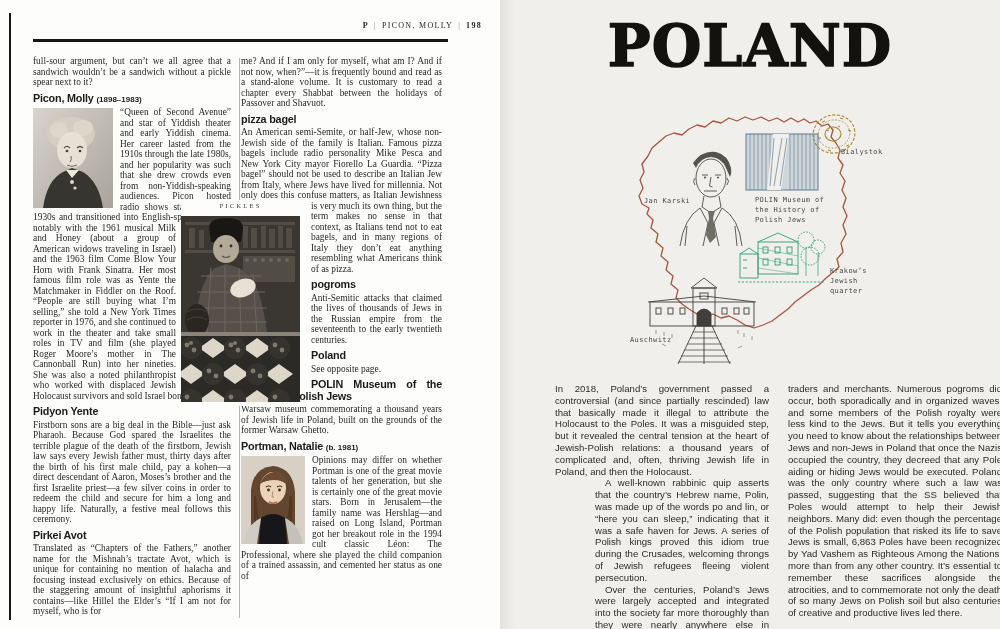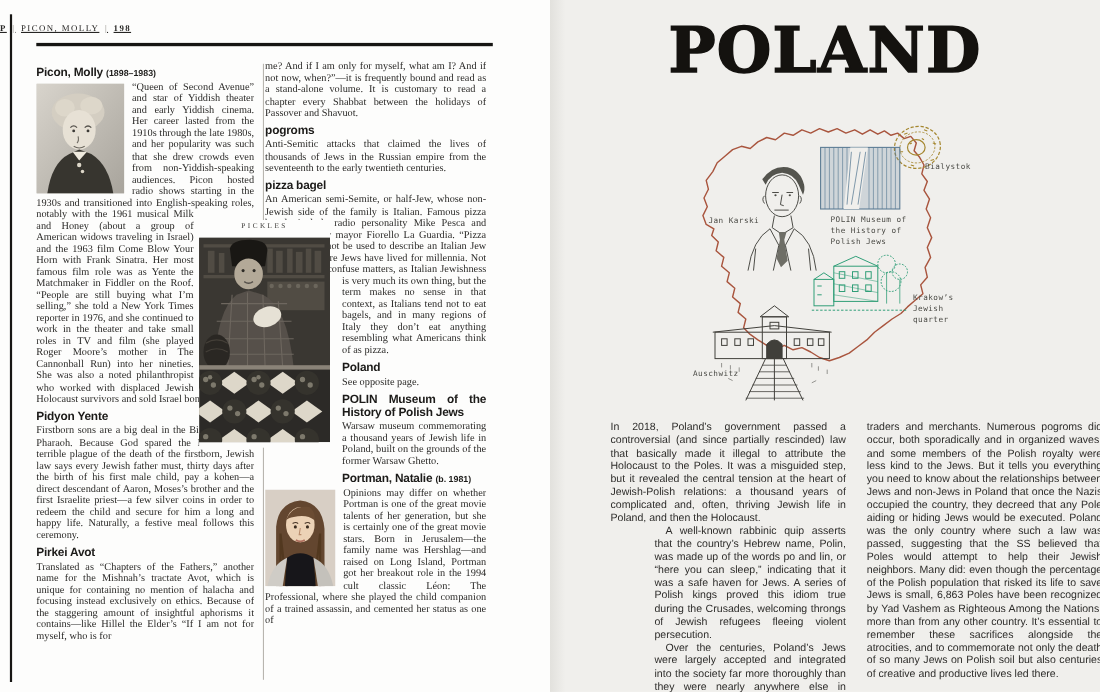--- a/index.html
+++ b/index.html
@@ -2,22 +2,22 @@
 <html><head>
 <meta charset="utf-8">
 <style>
   html,body{margin:0;padding:0;background:#fbfbfa;}
   #stage{position:relative;width:1000px;height:629px;overflow:hidden;
          font-family:"Liberation Serif",serif;color:#2a2927;}
 
   
   #left-page{position:absolute;left:0;top:0;width:500px;height:629px;background:#fdfdfc;}
   #page-edge-line{position:absolute;left:9px;top:13px;width:2px;height:607px;background:#171614;}
-  #lp-header{position:absolute;left:0;top:21px;width:482px;text-align:left;
-             font-size:8px;letter-spacing:1.3px;color:#262523;white-space:nowrap;text-decoration:underline;}
+  #lp-header{position:absolute;left:0;top:21px;width:482px;text-align:right;
+             font-size:8px;letter-spacing:1.3px;color:#262523;white-space:nowrap;}
   #lp-header b{font-weight:bold;}
   #lp-header .sep{color:#8a8884;margin:0 5px;}
   #lp-rule{position:absolute;left:33px;top:39px;width:415px;height:3px;background:#161513;}
   #col-divider{position:absolute;left:239px;top:58px;width:1px;height:560px;background:#b8b5af;}
 
   .lp-col{position:absolute;top:56px;height:570px;overflow:hidden;
           font-size:9.4px;line-height:10.5px;text-align:justify;}
   #col1{left:33px;width:198px;}
   #col2{left:241px;width:201px;}
 
@@ -59,20 +59,21 @@
 <div id="stage">
 
   <div id="left-page">
     <div id="page-edge-line"></div>
 
     <div id="lp-header"><b>P</b><span class="sep">|</span><span>PICON, MOLLY</span><span class="sep">|</span><b>198</b></div>
     <div id="lp-rule"></div>
     <div id="col-divider"></div>
 
     <div class="lp-col" id="col1">
+      <p class="cont">full-sour argument, but can’t we all agree that a sandwich wouldn’t be a sandwich without a pickle spear next to it?</p>
 
       <div class="entry">
         <h3><span>Picon, Molly</span> <span class="dates">(1898–1983)</span></h3>
         <div class="ebody">
           <svg class="photo-left" width="80" height="100" viewBox="0 0 80 100">
             <rect width="80" height="100" fill="#c9c5be"></rect>
             <rect width="80" height="100" fill="url(#pg1)"></rect>
             <defs>
                 <linearGradient id="pg1" x1="0" y1="0" x2="1" y2="1">
               <stop offset="0" stop-color="#d8d4cc"></stop>
@@ -106,31 +107,31 @@
       <div class="entry">
         <h3>Pirkei Avot</h3>
         <div class="ebody">Translated as “Chapters of the Fathers,” another name for the Mishnah’s tractate Avot, which is unique for containing no mention of halacha and focusing instead exclusively on ethics. Because of the staggering amount of insightful aphorisms it contains—like Hillel the Elder’s “If I am not for myself, who is for</div>
       </div>
     </div>
 
     <div class="lp-col" id="col2">
       <p class="cont">me? And if I am only for myself, what am I? And if not now, when?”—it is frequently bound and read as a stand-alone volume. It is customary to read a chapter every Shabbat between the holidays of Passover and Shavuot.</p>
 
       <div class="entry">
-        <h3>pogroms</h3>
-        <div class="ebody">Anti-Semitic attacks that claimed the lives of thousands of Jews in the Russian empire from the seventeenth to the early twentieth centuries.</div>
-      </div>
-
-      <div class="entry">
         <h3>pizza bagel</h3>
         <div class="ebody">
           <span>An American semi-Semite, or half-Jew, whose non-Jewish side of the family is Italian. Famous pizza bagels include radio personality Mike Pesca and New York City mayor Fiorello La Guardia. “Pizza bagel” should not be used to describe an Italian Jew from Italy, where Jews have lived for millennia. Not only does this confuse matters, as Italian Jewishness is very much its</span>
           <span class="intrude-l"></span>
           <span>own thing, but the term makes no sense in that context, as Italians tend not to eat bagels, and in many regions of Italy they don’t eat anything resembling what Americans think of as pizza.</span>
         </div>
+      </div>
+
+      <div class="entry">
+        <h3>pogroms</h3>
+        <div class="ebody">Anti-Semitic attacks that claimed the lives of thousands of Jews in the Russian empire from the seventeenth to the early twentieth centuries.</div>
       </div>
 
       <div class="entry">
         <h3>Poland</h3>
         <div class="ebody">See opposite page.</div>
       </div>
 
       <div class="entry">
         <h3>POLIN Museum of the History of Polish Jews</h3>
         <div class="ebody">Warsaw museum commemorating a thousand years of Jewish life in Poland, built on the grounds of the former Warsaw Ghetto.</div>

